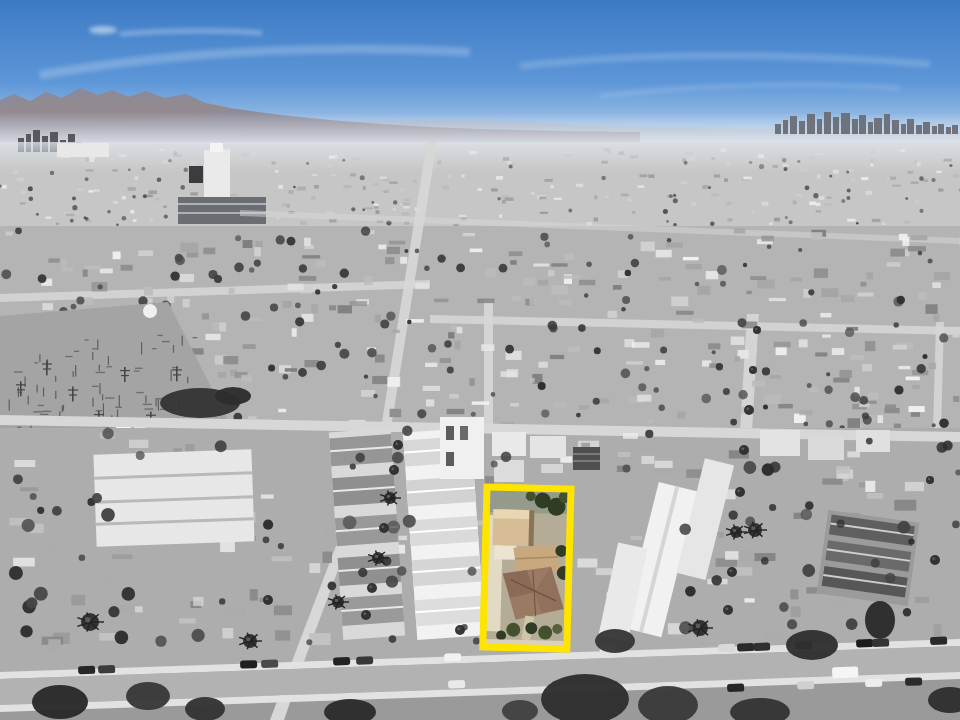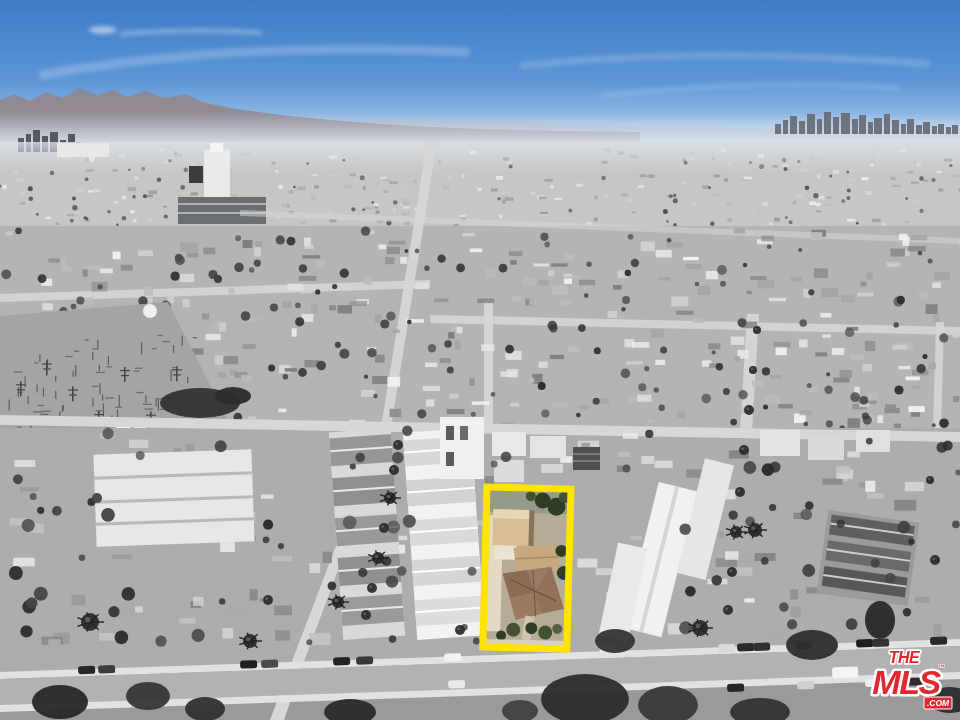--- a/index.html
+++ b/index.html
@@ -1438,24 +1438,13 @@
       <circle cx="48" cy="140" r="6" style="fill:var(--prop-green-dark)"></circle>
       <circle cx="62" cy="144" r="7" style="fill:var(--prop-green)"></circle>
       <circle cx="18" cy="148" r="5" style="fill:var(--prop-green-dark)"></circle>
       <circle cx="74" cy="140" r="5" fill="#55613a"></circle>
       <rect x="3" y="152" width="78" height="6" fill="#d8d1bf"></rect>
     </g>
     <rect id="property-outline" x="0" y="0" width="84" height="160" fill="none" style="stroke:var(--highlight-yellow)" stroke-width="7"></rect>
   </g>
 </svg>
 
-<div class="logo-wrap">
-  <svg width="86" height="74" viewBox="0 0 86 74">
-    <text class="logo-text" x="34" y="21" text-anchor="middle" font-size="16" letter-spacing="-0.5" style="fill:var(--logo-red);stroke:var(--logo-white)" stroke-width="3.5">THE</text>
-    <text class="logo-text" x="36" y="52" text-anchor="middle" font-size="34" letter-spacing="-1.5" style="fill:var(--logo-red);stroke:var(--logo-white)" stroke-width="5">MLS</text>
-    <text class="logo-text" x="68" y="27" font-size="6.5" style="fill:var(--logo-red);stroke:var(--logo-white)" stroke-width="1.2">™</text>
-    <g>
-      <rect x="54" y="55" width="28" height="12" rx="1" style="fill:var(--logo-red);stroke:var(--logo-white)" stroke-width="1"></rect>
-      <text class="logo-text" x="68" y="64" text-anchor="middle" font-size="8.5" stroke="none" style="fill:var(--logo-white)">.COM</text>
-    </g>
-  </svg>
-</div>
 </div>
 
 </body></html>

